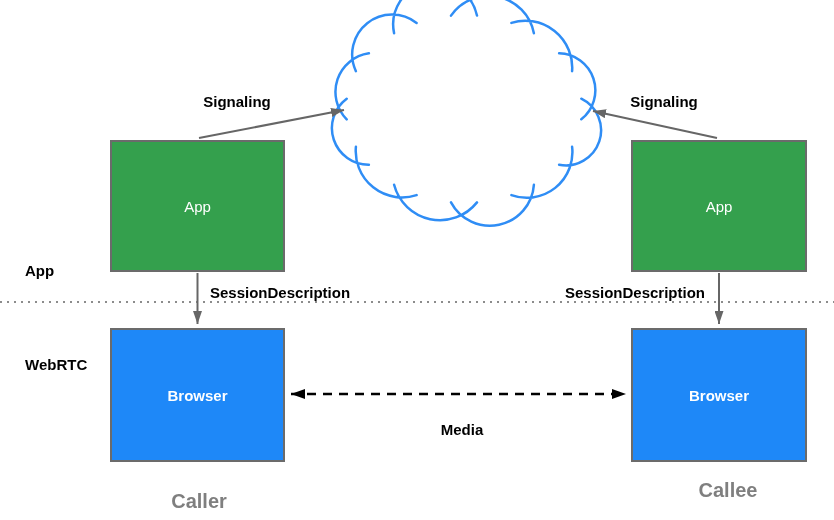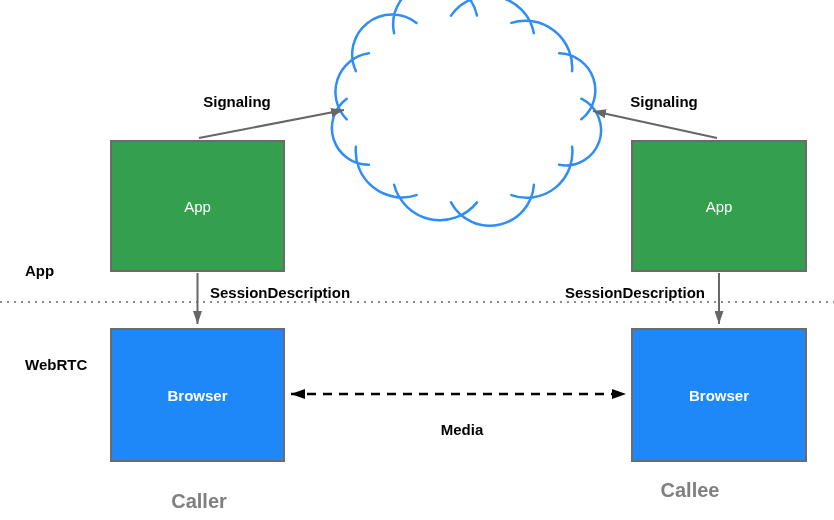--- a/index.html
+++ b/index.html
@@ -101,15 +101,15 @@
   <div class="edge-label centered" style="left:237px;top:93px;">Signaling</div>
   <div class="edge-label centered" style="left:664px;top:93px;">Signaling</div>
   <div class="edge-label" style="left:210px;top:284px;">SessionDescription</div>
   <div class="edge-label" style="right:129px;top:284px;">SessionDescription</div>
   <div class="edge-label centered" style="left:462px;top:421px;">Media</div>
 
   <div class="lane-label" style="top:262px;">App</div>
   <div class="lane-label" style="top:326px;margin-top:30px;">WebRTC</div>
 
   <div class="endpoint-label" style="left:199px;top:489px;">Caller</div>
-  <div class="endpoint-label" style="left:690px;top:478px;">Callee</div>
+  <div class="endpoint-label" style="left:728px;top:478px;">Callee</div>
 
 </div>
 
 </body></html>

